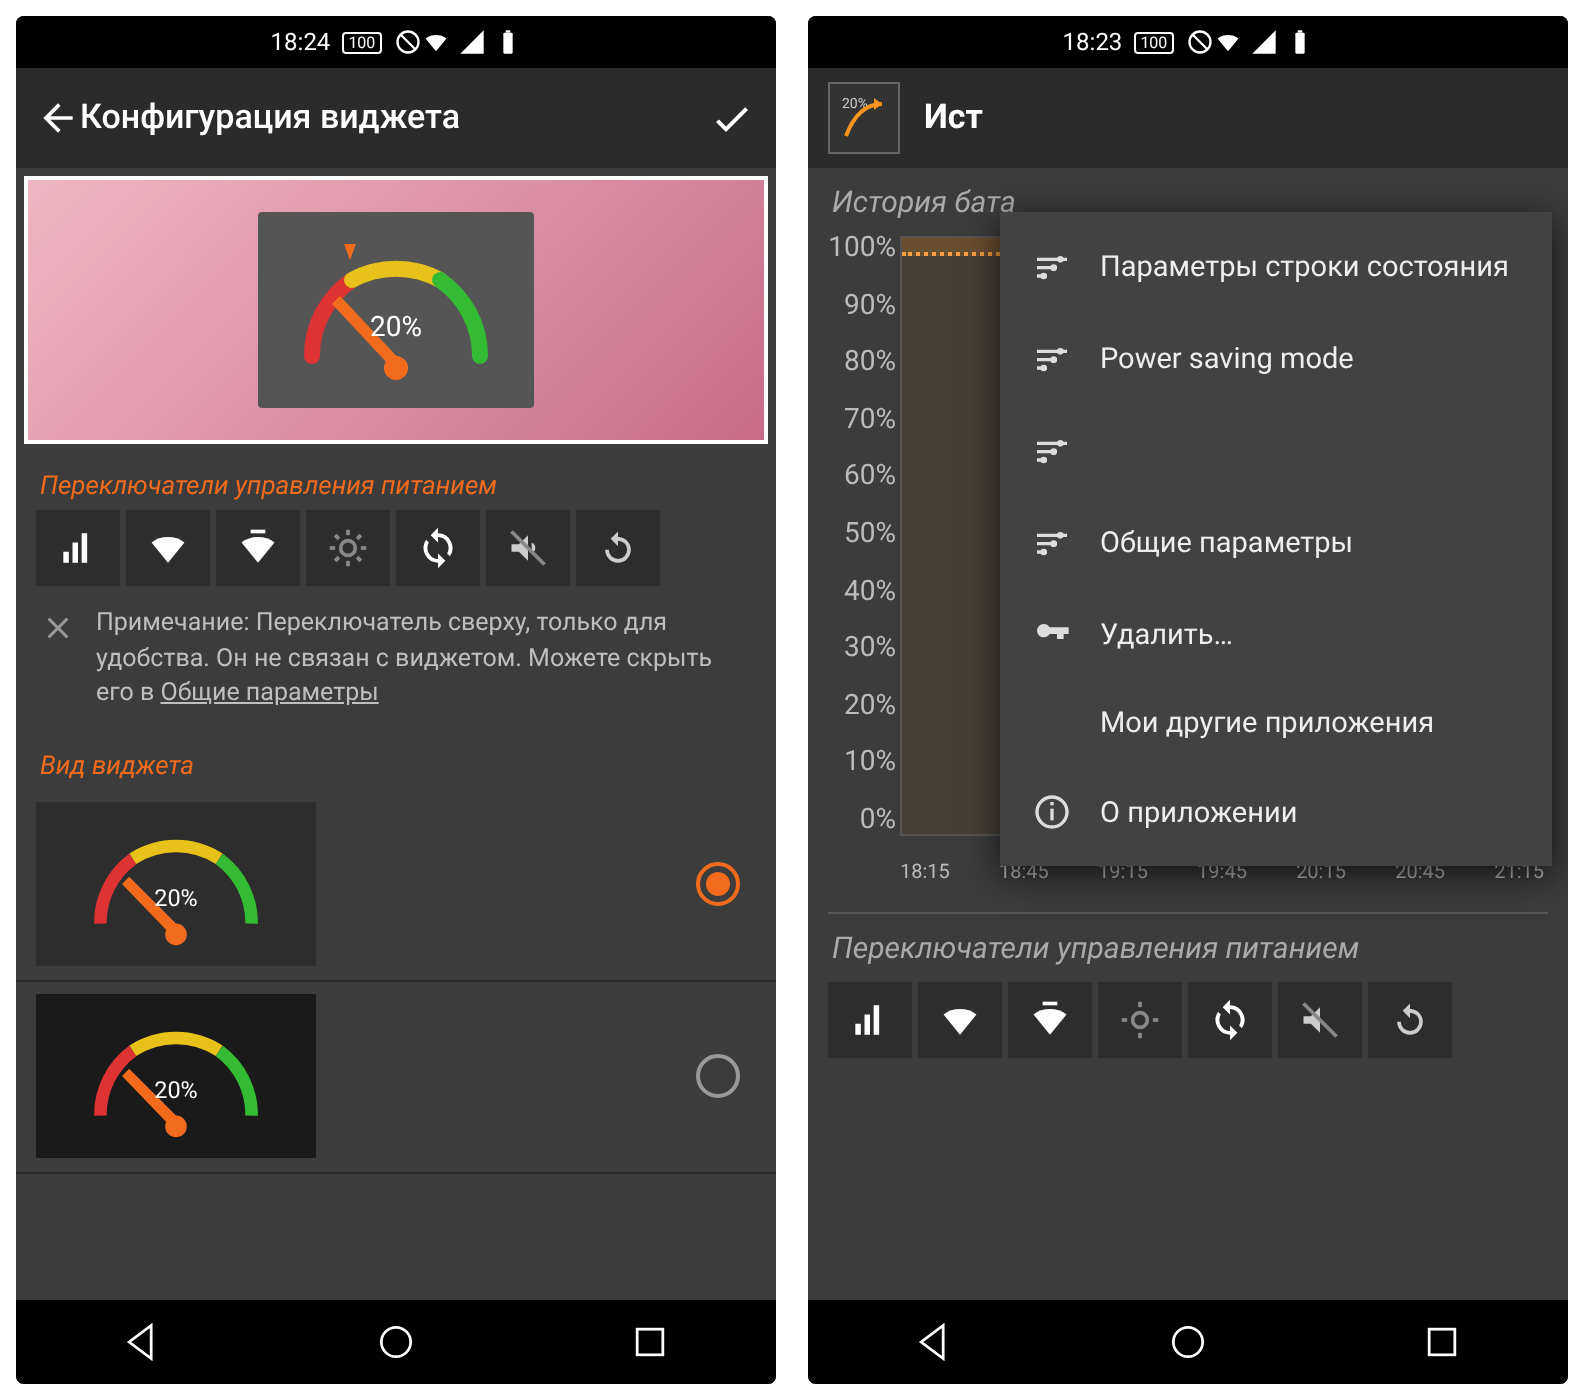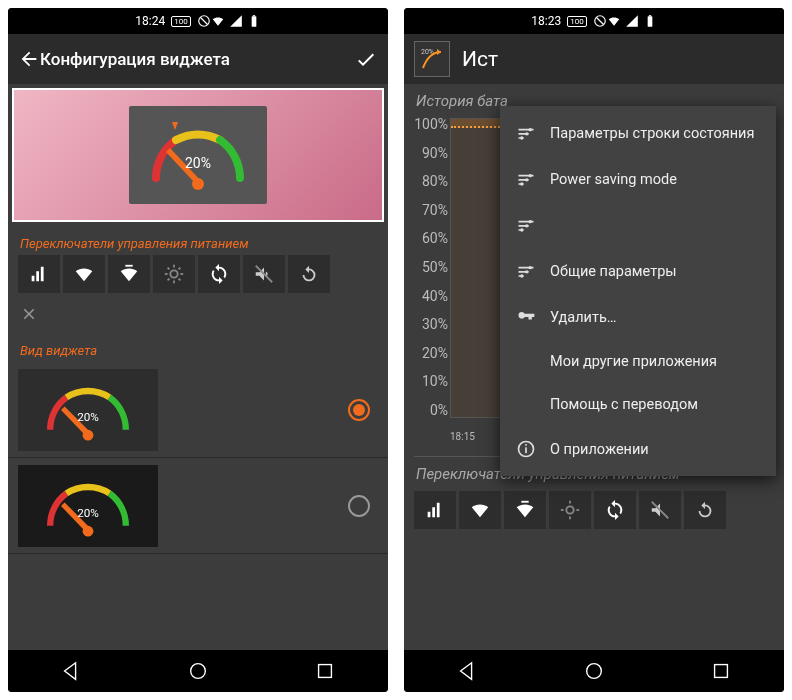--- a/index.html
+++ b/index.html
@@ -142,20 +142,21 @@
       <div class="tool-btn">
           <svg viewBox="0 0 24 24" fill="#888">
             <path d="M12 6V3L8 7l4 4V8a5 5 0 1 1-5 5H5a7 7 0 1 0 7-7z"></path>
           </svg>
         </div>
     </div>
     <div class="note">
       <svg class="xicon" viewBox="0 0 24 24">
           <path d="M19 6.4L17.6 5 12 10.6 6.4 5 5 6.4 10.6 12 5 17.6 6.4 19 12 13.4 17.6 19 19 17.6 13.4 12z"></path>
         </svg>
+      <div><span>Примечание: Переключатель сверху, только для удобства. Он не связан с виджетом. Можете скрыть его в </span><span class="link">Общие параметры</span></div>
     </div>
     <div class="sect-title">Вид виджета</div>
     <div class="style-item">
       <div class="thumb">
         <svg width="120" height="72" viewBox="0 0 120 80">
           <path d="M18 62 A44 44 0 0 1 36 26" stroke="#d33" stroke-width="7" fill="none"></path>
           <path d="M36 26 A44 44 0 0 1 84 26" stroke="#e8c21a" stroke-width="7" fill="none"></path>
           <path d="M84 26 A44 44 0 0 1 102 62" stroke="#3b3" stroke-width="7" fill="none"></path>
           <polygon points="60,70 55,66 30,40 34,36 64,66" fill="#f26b1d"></polygon>
           <circle cx="60" cy="68" r="6" fill="#f26b1d"></circle>
@@ -217,21 +218,21 @@
     </div>
   </div>
   <div class="rhdr">
     <div class="appicon">
       <svg width="30" height="30" viewBox="0 0 30 30">
           <text x="4" y="10" fill="#ccc" font-size="7">20%</text>
           <path d="M6 24 Q12 8 24 8" stroke="#f7931e" stroke-width="2" fill="none"></path>
           <polygon points="24,8 20,5 20,11" fill="#f7931e"></polygon>
         </svg>
     </div>
-    <div class="title" style="font-size:21px;font-weight:400">Ист</div>
+    <div class="title" style="font-size:17px;font-weight:700">Ист</div>
   </div>
   <div class="content">
     <div class="chart-title">История бата</div>
     <div class="chart-area">
       <div class="ylabels" id="ylabels">
           <div>100%</div>
           <div>90%</div>
           <div>80%</div>
           <div>70%</div>
           <div>60%</div>
@@ -343,24 +344,20 @@
           <svg viewBox="0 0 24 24">
             <path d="M7 14a4 4 0 1 1 0-8 4 4 0 0 1 3.5 2H22v4h-3v3h-4v-3h-4.5A4 4 0 0 1 7 14z"></path>
           </svg>
           <span>Удалить…</span>
         </div>
       <div class="menu-item">
           <span class="spacer-icon"></span>
           <span>Мои другие приложения</span>
         </div>
       <div class="menu-item">
-          <span class="spacer-icon"></span>
-          <span>Помощь с переводом</span>
-        </div>
-      <div class="menu-item">
           <svg viewBox="0 0 24 24">
             <circle cx="12" cy="12" r="9" fill="none" stroke="#ddd" stroke-width="2"></circle>
             <rect x="11" y="10" width="2" height="7"></rect>
             <rect x="11" y="6" width="2" height="2"></rect>
           </svg>
           <span>О приложении</span>
         </div>
     </div>
   </div>
   <div class="navbar">

